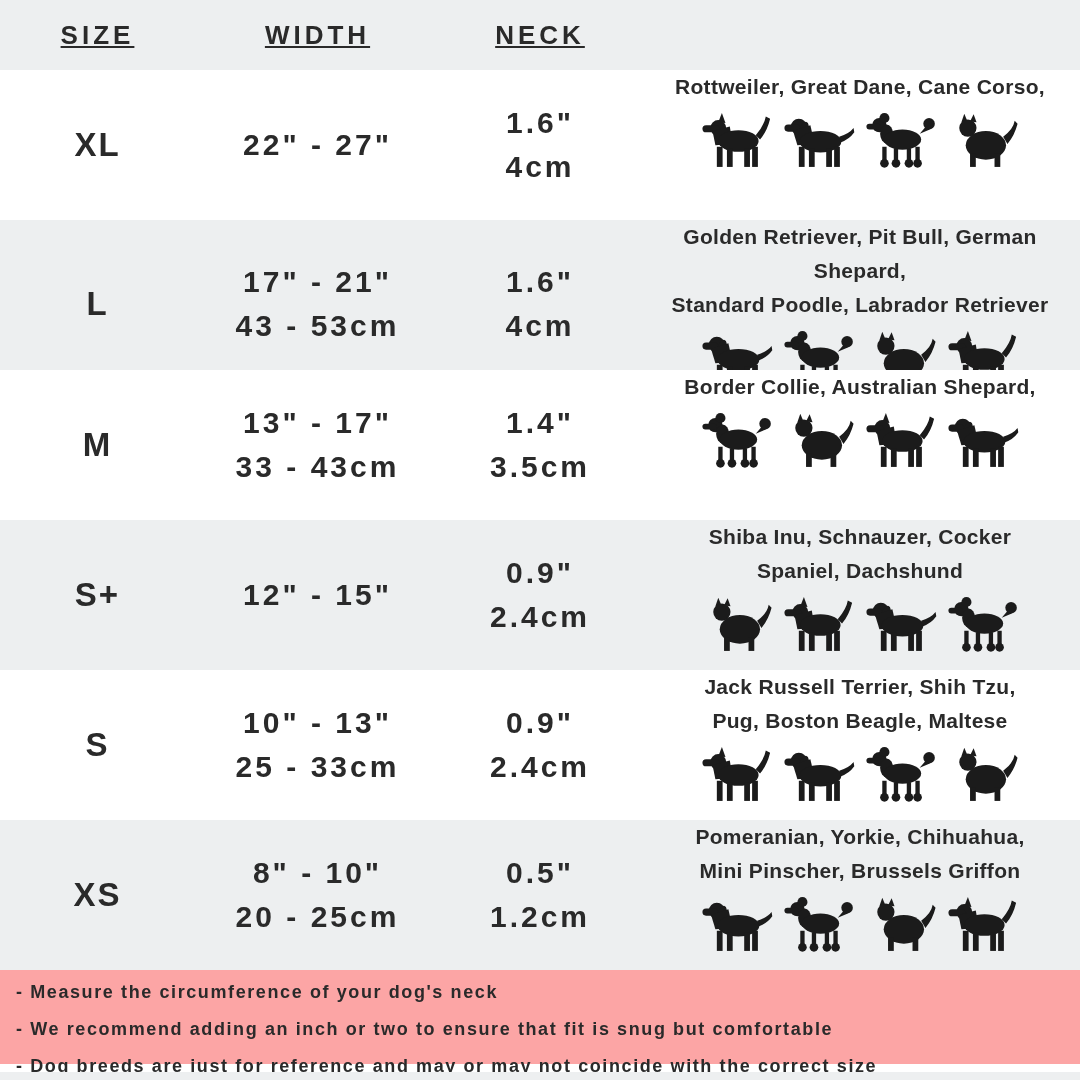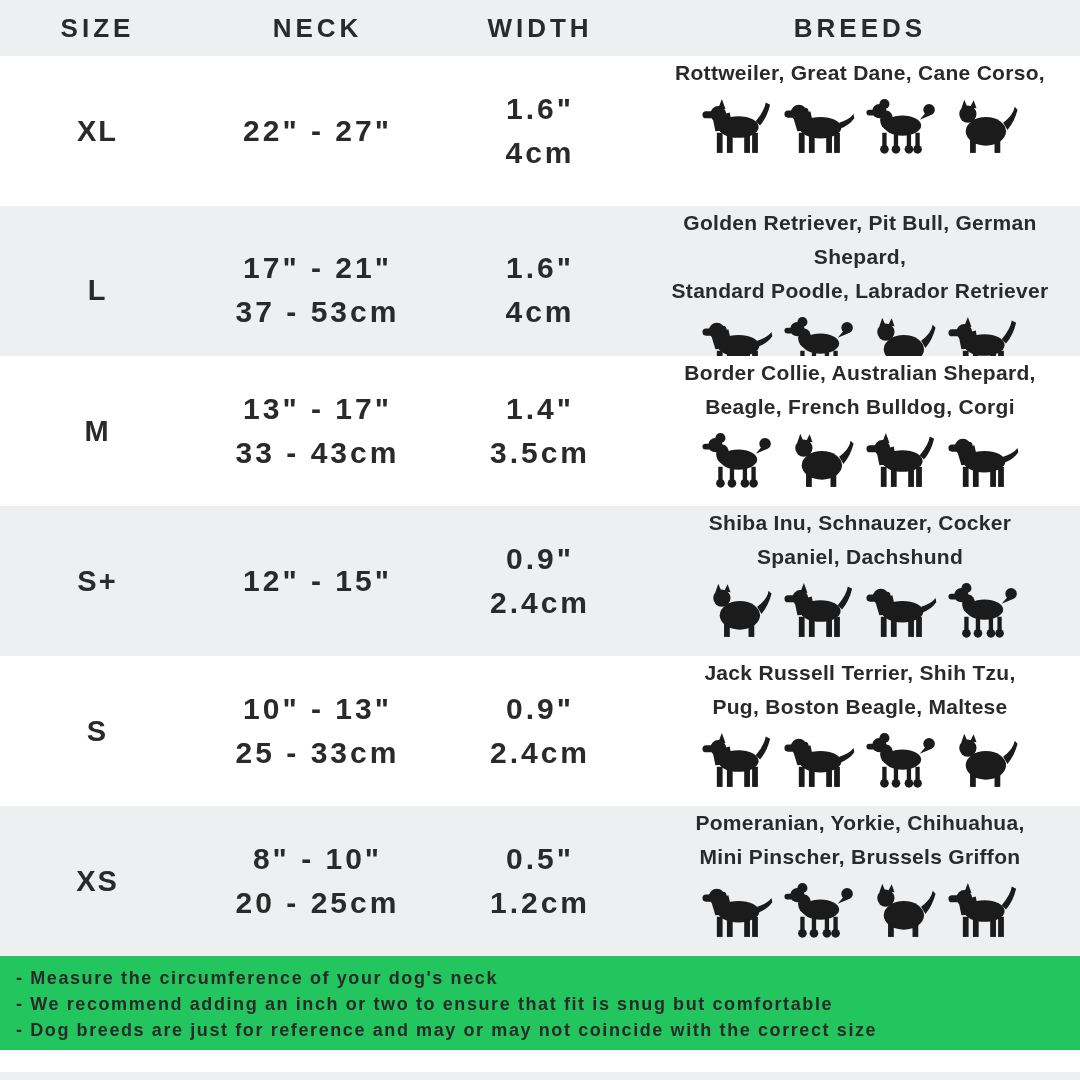--- a/index.html
+++ b/index.html
@@ -17,36 +17,37 @@
   .sheet{
     width:1080px;height:1080px;background:#ffffff;
     display:flex;flex-direction:column;overflow:hidden;
   }
   .row{
     display:grid;
     grid-template-columns:195px 245px 200px 1fr;
     align-items:center;
   }
   .header-row{
-    height:56px;
+    height:70px;
     background:var(--alt-bg);
+    text-decoration:underline;
   }
   .hcell{
     text-align:center;
     font-weight:bold;
     font-size:26px;
     letter-spacing:4px;
   }
   #rows{display:flex;flex-direction:column;}
   .data-row{height:150px;background:#ffffff;}
   .data-row:nth-child(even){background:var(--alt-bg);}
   .cell{text-align:center;}
   .size-label{
     font-weight:bold;
-    font-size:29px;
+    font-size:33px;
     letter-spacing:2px;
     margin-top:44px;
   }
   .measure{
     font-weight:bold;
     font-size:30px;
     letter-spacing:3px;
     line-height:44px;
     white-space:nowrap;
   }
@@ -66,22 +67,22 @@
   .dogs{
     display:flex;align-items:flex-end;justify-content:center;
     gap:10px;margin-top:4px;
     height:62px;
   }
   .dog{width:72px;height:58px;fill:var(--dog);}
   .notes{
     height:94px;
     padding:12px 0 0 16px;
     display:flex;flex-direction:column;justify-content:flex-start;
-    gap:5px;
-    background:#22c55e;
+    gap:16px;
+    background:#fca5a5;
   }
   .note-line{
     font-weight:bold;
     font-size:18px;
     letter-spacing:1.6px;
     white-space:nowrap;
   }
   .bottom-bar{
     height:8px;margin-top:auto;
     background:var(--alt-bg);
@@ -143,23 +144,22 @@
       <rect x="66" y="58" width="8" height="18"></rect>
       <path d="M78 34 Q92 24 94 12 L98 16 Q94 32 84 44 Z"></path>
     </symbol>
   </defs>
 </svg>
 
 <div class="sheet">
 
   <div class="row header-row">
     <div class="hcell">SIZE</div>
+    <div class="hcell">WIDTH</div>
     <div class="hcell">NECK</div>
-    <div class="hcell">WIDTH</div>
-    <div class="hcell">BREEDS</div>
   </div>
 
   <div id="rows">
   <div class="row data-row">
     <div class="cell">
       <span class="size-label">XL</span>
     </div>
     <div class="cell">
       <div class="measure">22" - 27"</div>
     </div>
@@ -187,21 +187,21 @@
           </div>
     </div>
   </div>
 
   <div class="row data-row">
     <div class="cell">
       <span class="size-label">L</span>
     </div>
     <div class="cell">
       <div class="measure">17" - 21"</div>
-      <div class="measure">37 - 53cm</div>
+      <div class="measure">43 - 53cm</div>
     </div>
     <div class="cell">
       <div class="measure">1.6"</div>
       <div class="measure">4cm</div>
     </div>
     <div class="cell breeds-cell">
       <div class="breeds-text">
             <div>Golden Retriever, Pit Bull, German Shepard,</div>
             <div>Standard Poodle, Labrador Retriever</div>
           </div>
@@ -230,21 +230,20 @@
       <div class="measure">13" - 17"</div>
       <div class="measure">33 - 43cm</div>
     </div>
     <div class="cell">
       <div class="measure">1.4"</div>
       <div class="measure">3.5cm</div>
     </div>
     <div class="cell breeds-cell">
       <div class="breeds-text">
             <div>Border Collie, Australian Shepard,</div>
-            <div>Beagle, French Bulldog, Corgi</div>
           </div>
       <div class="dogs">
             <svg viewBox="0 0 100 80" class="dog">
               <use href="#dog-shape-2"></use>
             </svg>
             <svg viewBox="0 0 100 80" class="dog">
               <use href="#dog-shape-3"></use>
             </svg>
             <svg viewBox="0 0 100 80" class="dog">
               <use href="#dog-shape-0"></use>

